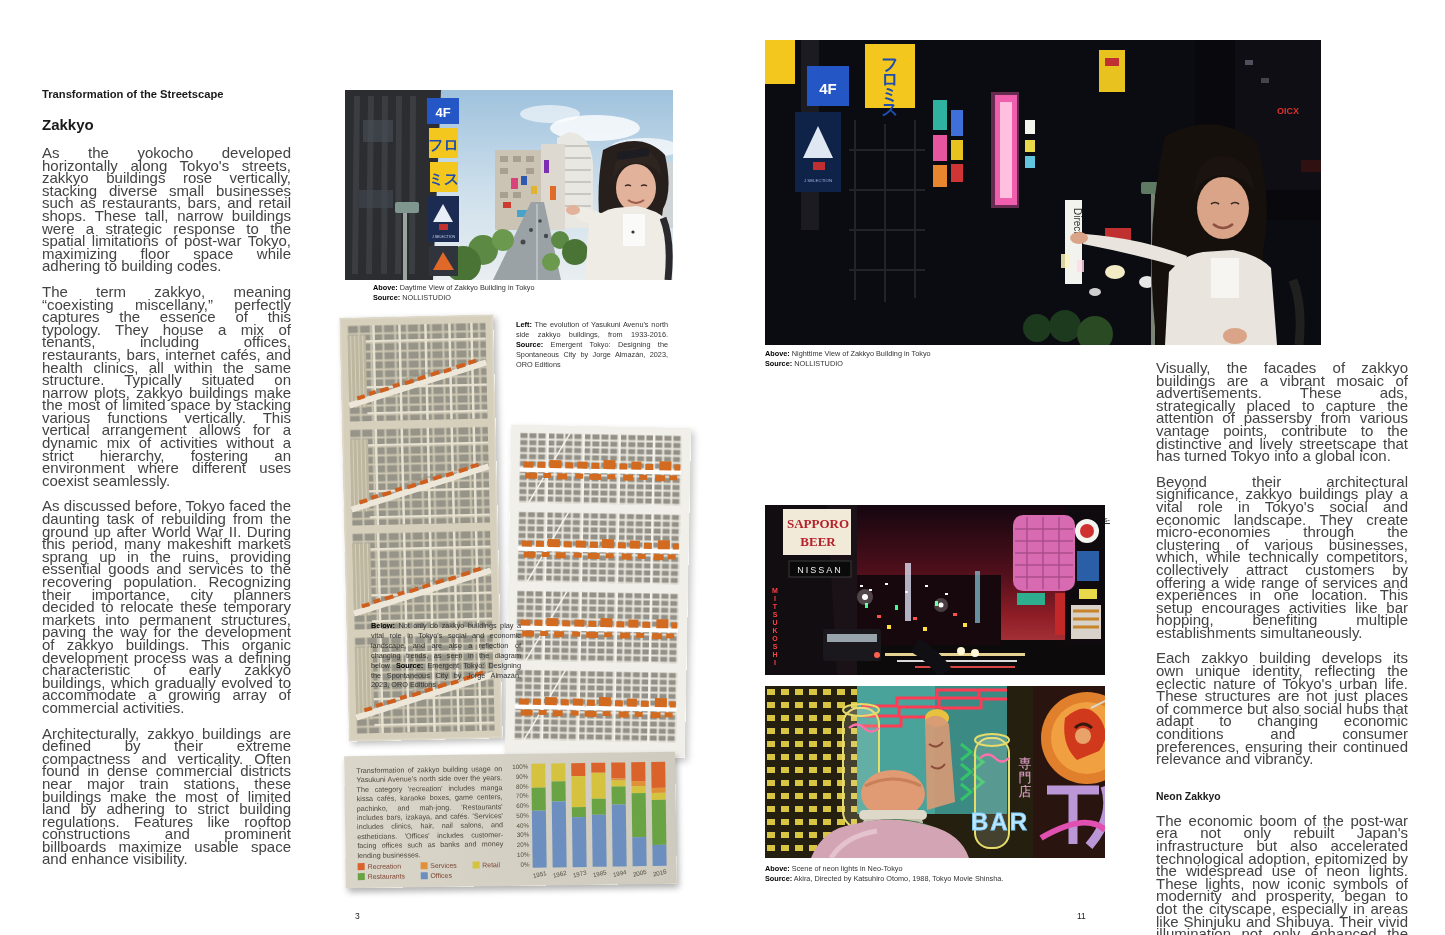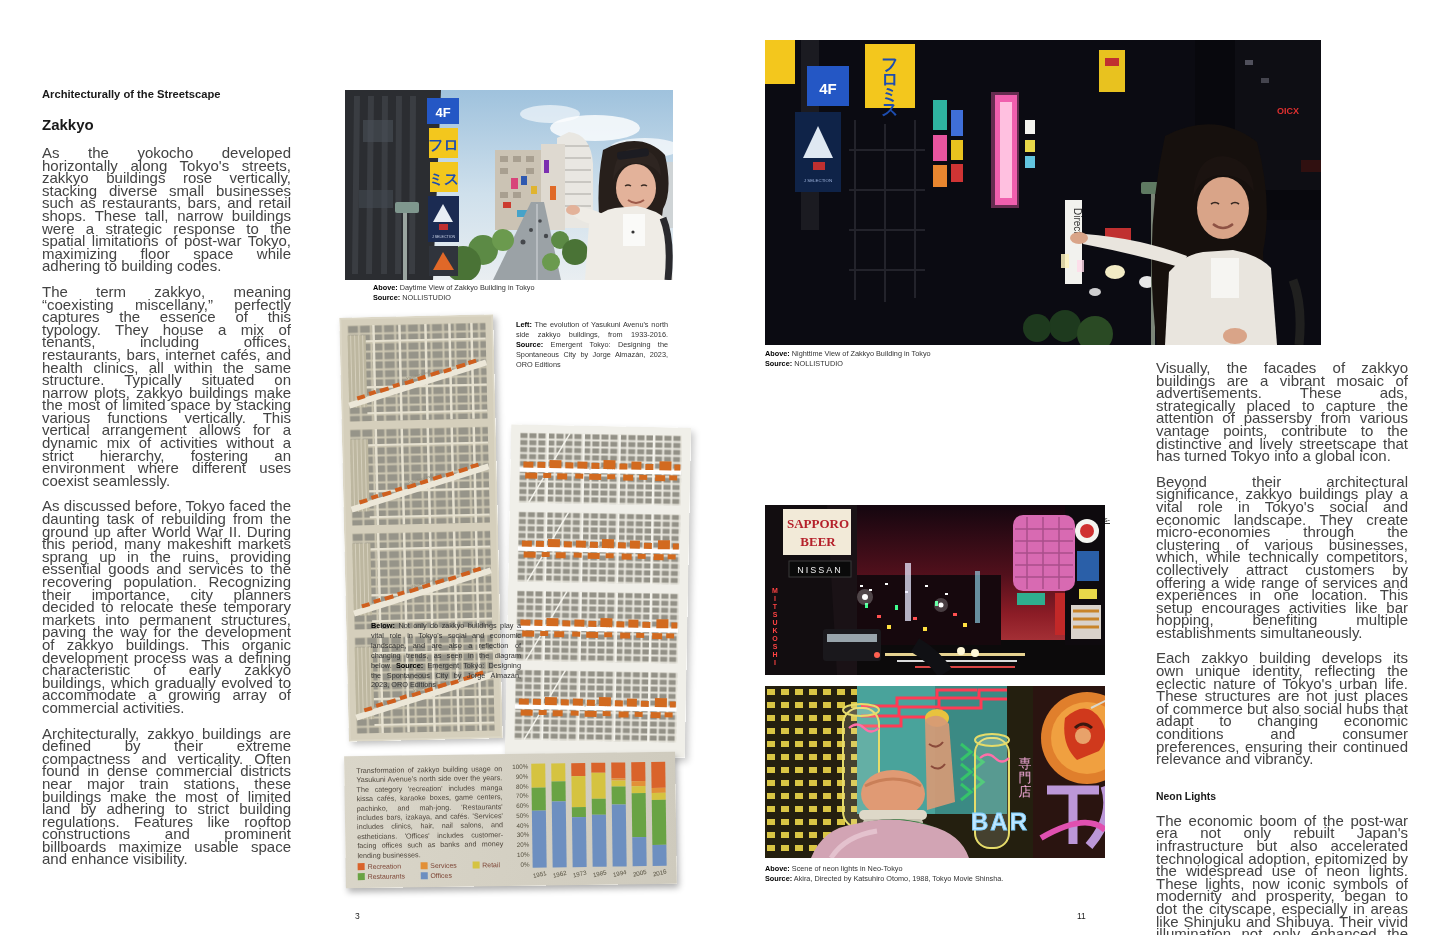--- a/index.html
+++ b/index.html
@@ -39,21 +39,21 @@
   .bar .seg{width:100%;}
   .xrow{display:flex;gap:6px;margin-top:3px;}
   .xlab{width:14px;transform:rotate(-12deg);white-space:nowrap;font-size:6.2px;color:#55503f;}
 </style>
 </head>
 <body>
 
 <div class="spread">
 
   <div class="abs col" style="left:42px;top:88px;width:249px;">
-    <div class="h-main">Architecturally of the Streetscape</div>
+    <div class="h-main">Transformation of the Streetscape</div>
     <div class="h-sub">Zakkyo</div>
     <p>As the yokocho developed horizontally along Tokyo's streets, zakkyo buildings rose vertically, stacking diverse small businesses such as restaurants, bars, and retail shops. These tall, narrow buildings were a strategic response to the spatial limitations of post-war Tokyo, maximizing floor space while adhering to building codes.</p>
     <p>The term zakkyo, meaning “coexisting miscellany,” perfectly captures the essence of this typology. They house a mix of tenants, including offices, restaurants, bars, internet cafés, and health clinics, all within the same structure. Typically situated on narrow plots, zakkyo buildings make the most of limited space by stacking various functions vertically. This vertical arrangement allows for a dynamic mix of activities without a strict hierarchy, fostering an environment where different uses coexist seamlessly.</p>
     <p>As discussed before, Tokyo faced the daunting task of rebuilding from the ground up after World War II. During this period, many makeshift markets sprang up in the ruins, providing essential goods and services to the recovering population. Recognizing their importance, city planners decided to relocate these temporary markets into permanent structures, paving the way for the development of zakkyo buildings. This organic development process was a defining characteristic of early zakkyo buildings, which gradually evolved to accommodate a growing array of commercial activities.</p>
     <p>Architecturally, zakkyo buildings are defined by their extreme compactness and verticality. Often found in dense commercial districts near major train stations, these buildings make the most of limited land by adhering to strict building regulations. Features like rooftop constructions and prominent billboards maximize usable space and enhance visibility.</p>
   </div>
 
   <svg class="abs photo" style="left:345px;top:90px;" width="328" height="190" viewBox="0 0 328 190">
     <defs>
       <linearGradient id="skyA" x1="0" y1="0" x2="0" y2="1">
@@ -587,19 +587,19 @@
 
   <div class="abs cap" style="left:765px;top:864px;width:400px;">
     <div><b>Above:</b><span> Scene of neon lights in Neo-Tokyo</span></div>
     <div><b>Source:</b><span> Akira, Directed by Katsuhiro Otomo, 1988, Tokyo Movie Shinsha.</span></div>
   </div>
 
   <div class="abs col" style="left:1156px;top:362px;width:252px;">
     <p>Visually, the facades of zakkyo buildings are a vibrant mosaic of advertisements. These ads, strategically placed to capture the attention of passersby from various vantage points, contribute to the distinctive and lively streetscape that has turned Tokyo into a global icon.</p>
     <p>Beyond their architectural significance, zakkyo buildings play a vital role in Tokyo's social and economic landscape. They create micro-economies through the clustering of various businesses, which, while technically competitors, collectively attract customers by offering a wide range of services and experiences in one location. This setup encourages activities like bar hopping, benefiting multiple establishments simultaneously.</p>
     <p>Each zakkyo building develops its own unique identity, reflecting the eclectic nature of Tokyo's urban life. These structures are not just places of commerce but also social hubs that adapt to changing economic conditions and consumer preferences, ensuring their continued relevance and vibrancy.</p>
-    <div class="h-sec">Neon Lights</div>
+    <div class="h-sec">Neon Zakkyo</div>
     <p>The economic boom of the post-war era not only rebuilt Japan's infrastructure but also accelerated technological adoption, epitomized by the widespread use of neon lights. These lights, now iconic symbols of modernity and prosperity, began to dot the cityscape, especially in areas like Shinjuku and Shibuya. Their vivid illumination not only enhanced the nocturnal ambiance but also signified Tokyo's emergence as a global technological leader.</p>
   </div>
 
   <div class="abs pagenum" style="left:1077px;top:911px;">11</div>
 
 </div>
 
 </body></html>

